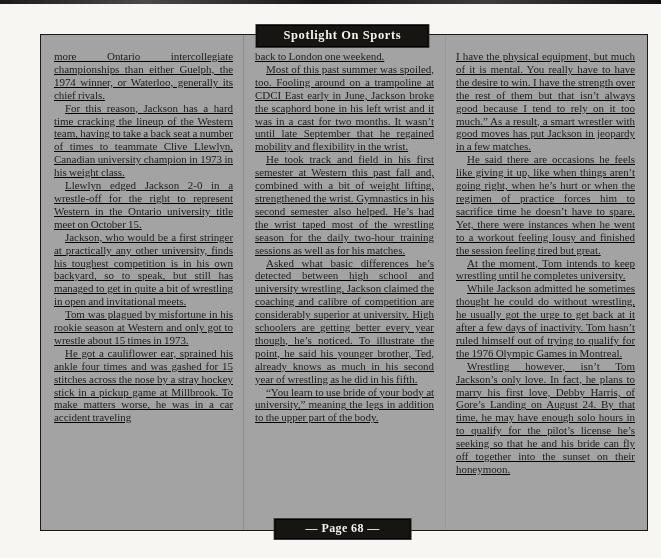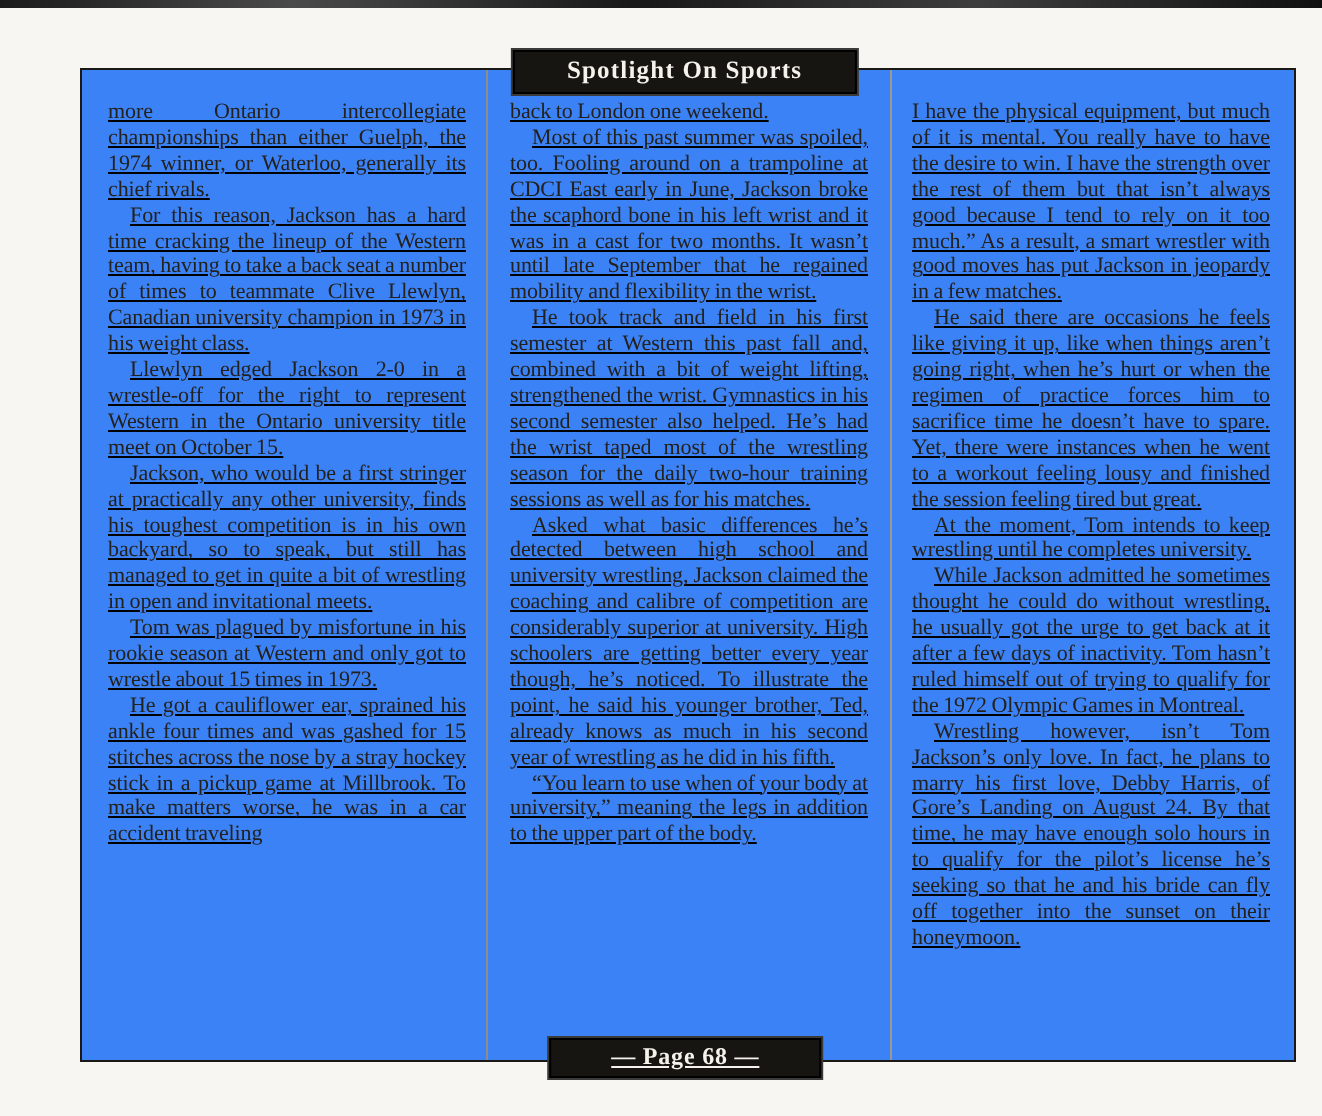--- a/index.html
+++ b/index.html
@@ -21,21 +21,21 @@
     background: linear-gradient(90deg, #1b1b1b, #4a4a4a 22%, #181818 48%, #3d3d3d 74%, #101010);
   }
   .content-box {
     position: absolute;
     left: 40px;
     top: 34px;
     width: 608px;
     height: 497px;
     border: 1.6px solid #1a1916;
     box-sizing: border-box;
-    background: #3b82f6;
+    background: #a3a3a3;
   }
   .banner {
     position: absolute;
     left: 50%;
     transform: translateX(-51%);
     background: #161512;
     color: #f4f2ea;
     font-weight: bold;
     white-space: nowrap;
     text-align: center;
@@ -46,21 +46,20 @@
     top: -10px;
     font-size: 12.5px;
     letter-spacing: 0.6px;
     padding: 2px 26px 3px;
   }
   .banner.footer {
     bottom: -9px;
     font-size: 12px;
     letter-spacing: 0.4px;
     padding: 1px 30px 2px;
-    text-decoration: underline;
   }
   .columns {
     display: flex;
     height: 100%;
     box-sizing: border-box;
     padding: 0 12px 0 13px;
   }
   .col {
     flex: 1;
     box-sizing: border-box;
@@ -107,28 +106,28 @@
       <p>Jackson, who would be a first stringer at practically any other university, finds his toughest competition is in his own backyard, so to speak, but still has managed to get in quite a bit of wrestling in open and invitational meets.</p>
       <p>Tom was plagued by misfortune in his rookie season at Western and only got to wrestle about 15 times in 1973.</p>
       <p>He got a cauliflower ear, sprained his ankle four times and was gashed for 15 stitches across the nose by a stray hockey stick in a pickup game at Millbrook. To make matters worse, he was in a car accident traveling</p>
     </div>
 
     <div class="col col-2">
       <p class="cont">back to London one weekend.</p>
       <p>Most of this past summer was spoiled, too. Fooling around on a trampoline at CDCI East early in June, Jackson broke the scaphord bone in his left wrist and it was in a cast for two months. It wasn’t until late September that he regained mobility and flexibility in the wrist.</p>
       <p>He took track and field in his first semester at Western this past fall and, combined with a bit of weight lifting, strengthened the wrist. Gymnastics in his second semester also helped. He’s had the wrist taped most of the wrestling season for the daily two-hour training sessions as well as for his matches.</p>
       <p>Asked what basic differences he’s detected between high school and university wrestling, Jackson claimed the coaching and calibre of competition are considerably superior at university. High schoolers are getting better every year though, he’s noticed. To illustrate the point, he said his younger brother, Ted, already knows as much in his second year of wrestling as he did in his fifth.</p>
-      <p>“You learn to use when of your body at university,” meaning the legs in addition to the upper part of the body.</p>
+      <p>“You learn to use bride of your body at university,” meaning the legs in addition to the upper part of the body.</p>
     </div>
 
     <div class="col col-3">
       <p class="cont">I have the physical equipment, but much of it is mental. You really have to have the desire to win. I have the strength over the rest of them but that isn’t always good because I tend to rely on it too much.” As a result, a smart wrestler with good moves has put Jackson in jeopardy in a few matches.</p>
       <p>He said there are occasions he feels like giving it up, like when things aren’t going right, when he’s hurt or when the regimen of practice forces him to sacrifice time he doesn’t have to spare. Yet, there were instances when he went to a workout feeling lousy and finished the session feeling tired but great.</p>
       <p>At the moment, Tom intends to keep wrestling until he completes university.</p>
-      <p>While Jackson admitted he sometimes thought he could do without wrestling, he usually got the urge to get back at it after a few days of inactivity. Tom hasn’t ruled himself out of trying to qualify for the 1972 Olympic Games in Montreal.</p>
+      <p>While Jackson admitted he sometimes thought he could do without wrestling, he usually got the urge to get back at it after a few days of inactivity. Tom hasn’t ruled himself out of trying to qualify for the 1976 Olympic Games in Montreal.</p>
       <p>Wrestling however, isn’t Tom Jackson’s only love. In fact, he plans to marry his first love, Debby Harris, of Gore’s Landing on August 24. By that time, he may have enough solo hours in to qualify for the pilot’s license he’s seeking so that he and his bride can fly off together into the sunset on their honeymoon.</p>
     </div>
 
   </div>
 
   <div class="banner footer">
     <span>— Page 68 —</span>
   </div>
 
 </div>

